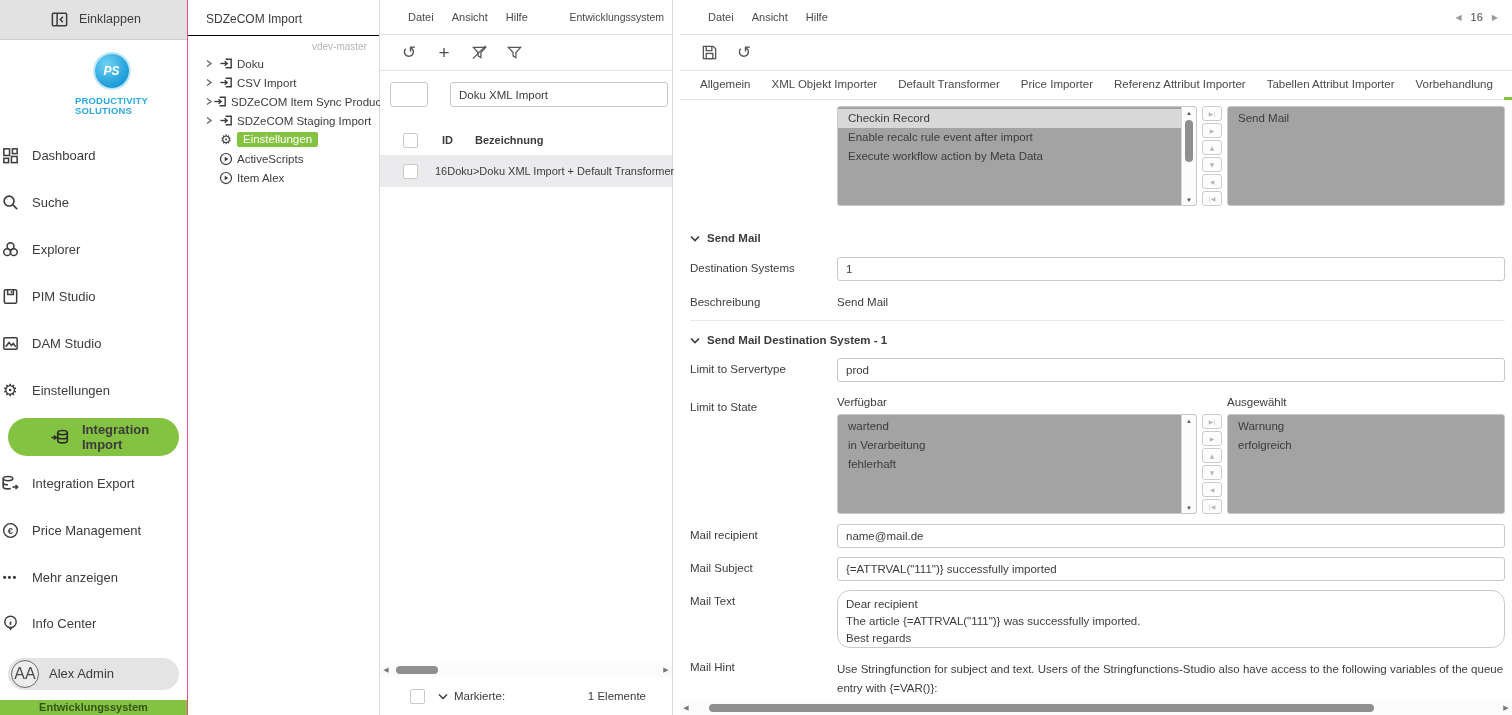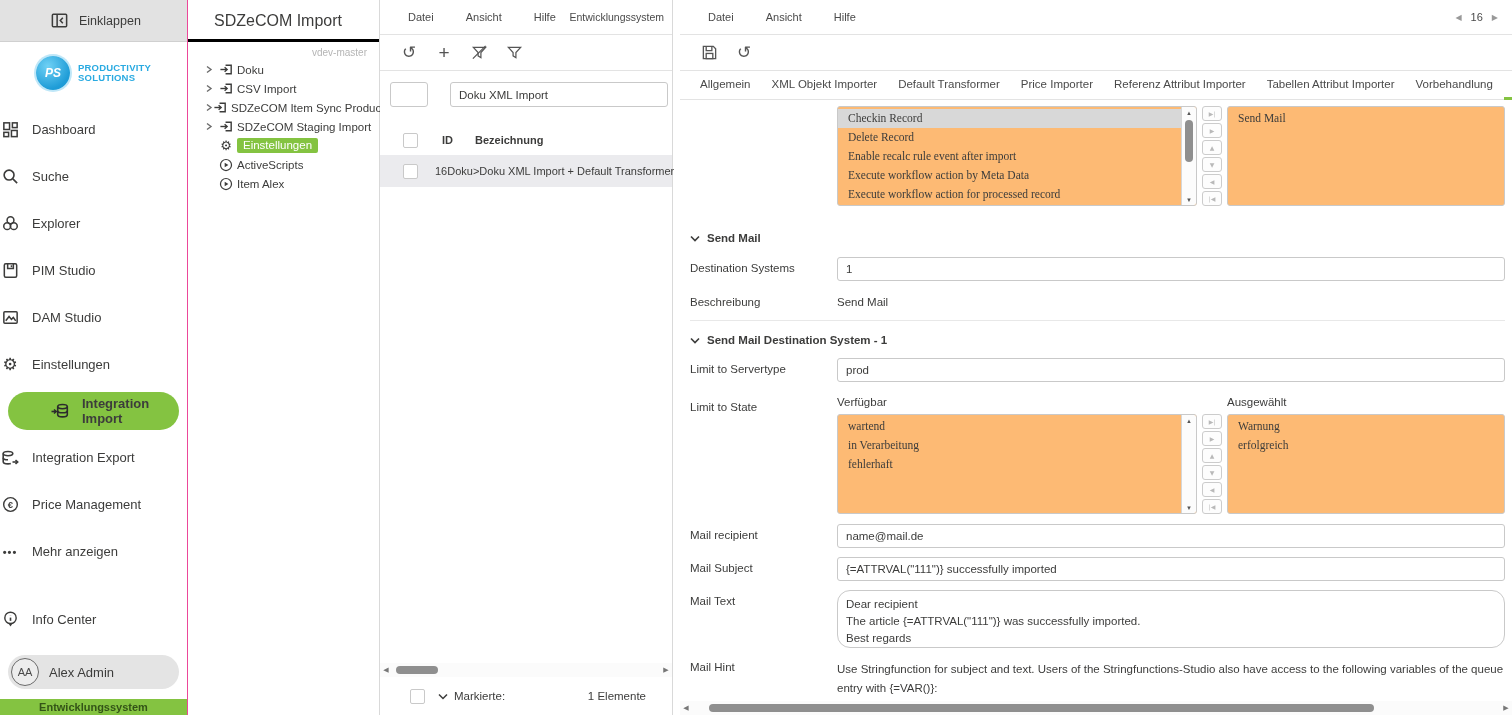--- a/index.html
+++ b/index.html
@@ -5,60 +5,60 @@
   * { margin:0; padding:0; box-sizing:border-box; }
   html,body { width:1512px; height:715px; overflow:hidden; background:#fff;
     font-family:"Liberation Sans", sans-serif; color:#3c3c3b; }
   .app { position:relative; width:1512px; height:715px; }
 
   
   .sidebar { position:absolute; left:0; top:0; width:188px; height:715px;
     background:#fff; border-right:1px solid #ec4899; display:flex; flex-direction:column; }
   .collapse-bar { height:42px; background:#e2e2e2; border-bottom:1px solid #d0d0d0;
     display:flex; align-items:center; gap:10px; padding-left:50px; font-size:12.5px; cursor:pointer; }
-  .logo-row { display:flex; align-items:center; gap:8px; padding:14px 0 10px 36px; }
+  .logo-row { display:flex; align-items:center; gap:8px; padding:14px 0 10px 36px;flex-direction:column; }
   .logo-circle { width:34px; height:34px; border-radius:50%;
     background:radial-gradient(circle at 35% 30%, #6fd1f5, #1e9cd7 70%);
     color:#fff; font-size:12px; font-weight:bold; font-style:italic;
     display:flex; align-items:center; justify-content:center; box-shadow:0 0 0 2px #bfe7f8; }
   .logo-text { color:#29aae1; font-size:9.5px; font-weight:bold; line-height:10px; letter-spacing:.2px; }
   .nav { display:flex; flex-direction:column; padding-top:6px; }
   .nav-item { height:47px; display:flex; align-items:center; gap:12px;
     font-size:13px; cursor:pointer; }
   .nav-item .ico { width:20px; height:20px; display:flex; align-items:center; justify-content:center; flex:0 0 20px; }
   .nav-item.active { background:#84c341; border-radius:20px; margin:4px 8px; height:38px;
     padding-left:42px; font-weight:bold; }
   .glyph-ico { font-size:17px; line-height:1; color:#3c3c3b; }
   .sb-spacer { flex:1; }
   .info-item { margin-bottom:6px; }
   .user-pill { margin:6px 8px 10px 8px; height:34px; background:#e4e4e4; border-radius:17px;
     display:flex; align-items:center; gap:10px; padding-left:3px; cursor:pointer; }
   .avatar { width:28px; height:28px; border-radius:50%; background:#ededed; border:1px solid #6b6b6b;
-    display:flex; align-items:center; justify-content:center; font-size:11px; color:#4a4a4a; }
+    display:flex; align-items:center; justify-content:center; font-size:16px; color:#4a4a4a; }
   .user-name { font-size:13px; }
   .env-bar { height:16px; background:#84c341; color:#335417; font-size:11px; font-weight:bold;
     display:flex; align-items:center; justify-content:center; }
 
   
   .tree-panel { position:absolute; left:188px; top:0; width:192px; height:715px;
     background:#fff; border-right:1px solid #d9d9d9; }
-  .tree-title { padding:12px 0 9px 26px; font-size:16px; border-bottom:3px solid #000000; }
+  .tree-title { padding:12px 0 9px 18px; font-size:12px; border-bottom:1px solid #000000; }
   .tree-version { text-align:right; padding:5px 12px 2px 0; font-size:10px; color:#b5b5b5; }
   .tree-list { list-style:none; }
   .tree-row { height:19px; display:flex; align-items:center; font-size:11.5px; cursor:pointer; }
   .tw { width:13px; margin-left:17px; display:flex; align-items:center; }
   .tw.empty { visibility:hidden; }
   .t-ico { width:16px; height:16px; margin-right:3px; display:flex; align-items:center; justify-content:center; }
   .tree-row .lbl { white-space:nowrap; }
   .lbl-pill { background:#84c341; color:#fff; padding:1px 6px 2px 6px; border-radius:2px; }
 
   
   .menubar { height:35px; border-bottom:1px solid #e3e3e3; display:flex; align-items:center;
     font-size:11px; color:#4a4a4a; }
-  .menu-item { margin-left:32px; cursor:pointer; }
+  .menu-item { margin-left:18px; cursor:pointer; }
   .menu-item:first-child { margin-left:28px; }
   .toolbar { height:36px; border-bottom:1px solid #e3e3e3; display:flex; align-items:center; gap:13px; padding-left:18px; }
   .tbtn { width:22px; height:22px; display:flex; align-items:center; justify-content:center;
     cursor:pointer; color:#555; }
   .tbtn .glyph-ico { color:#555; }
 
   
   .list-panel { position:absolute; left:380px; top:0; width:293px; height:715px;
     background:#fff; border-right:1px solid #d9d9d9; display:flex; flex-direction:column; }
   .lp-env { margin-left:auto; margin-right:8px; font-size:10.5px; color:#4a4a4a; }
@@ -99,21 +99,21 @@
   .frow { display:flex; }
   .flabel { flex:0 0 147px; font-size:11.5px; padding-top:5px; }
   .fvalue { flex:1; min-width:0; }
   .inp-full { width:100%; height:24px; }
   .plain-val { font-size:11.5px; padding-top:5px; }
   .sec-head { display:flex; align-items:center; gap:7px; font-size:11.5px; font-weight:bold; cursor:pointer; }
   .divider { border-top:1px solid #e8e8e8; margin:12px 0 0 0; }
 
   .dual { display:flex; align-items:flex-start; }
   .sel-list { position:relative; border:1px solid #c9c9c9; border-radius:3px; height:100px;
-    background:#fdba74; overflow:hidden;font-family:Liberation Serif, serif; }
+    background:#a3a3a3; overflow:hidden; }
   .sel-list.w1 { width:360px; }
   .sel-list.w2 { flex:1; }
   .sel-list ul { list-style:none; padding:2px 0; }
   .sel-list li { height:19px; line-height:19px; padding-left:10px; font-size:11.5px;
     white-space:nowrap; cursor:pointer; }
   .sel-list li.selected { background:#d8d8d8; }
   .with-sb ul { margin-right:15px; }
   .vsb { position:absolute; top:0; right:0; bottom:0; width:15px; border-left:1px solid #d6d6d6;
     display:flex; flex-direction:column; align-items:center; background:#fcfcfc; }
   .vsb .vs-arrow { font-size:6px; color:#555; height:11px; display:flex; align-items:center; cursor:pointer; }
@@ -462,24 +462,22 @@
     </div>
 
     <div class="dp-content">
 
       <div class="frow">
         <span class="flabel"></span>
         <div class="fvalue dual">
           <div class="sel-list w1 with-sb">
             <ul>
               <li class="selected">Checkin Record</li>
-              <li>Delete Record</li>
               <li>Enable recalc rule event after import</li>
               <li>Execute workflow action by Meta Data</li>
-              <li>Execute workflow action for processed record</li>
             </ul>
             <span class="vsb">
               <span class="vs-arrow">▲</span>
               <span class="vs-track">
                   <span class="vs-thumb" style="top:2px; height:42px;"></span>
                 </span>
               <span class="vs-arrow">▼</span>
             </span>
           </div>
           <div class="xfer-btns">

